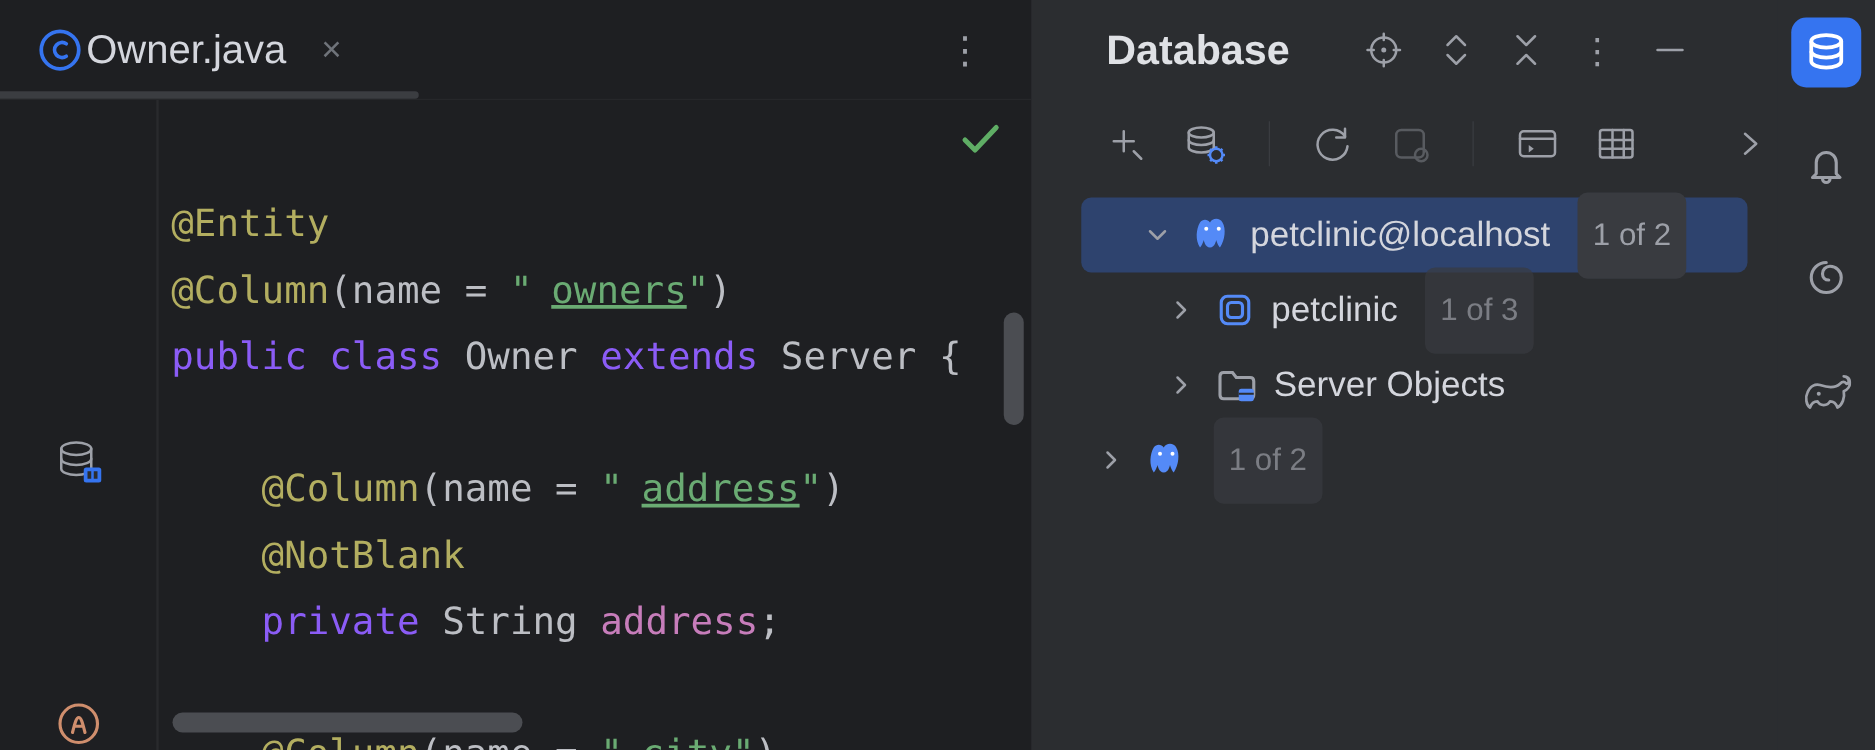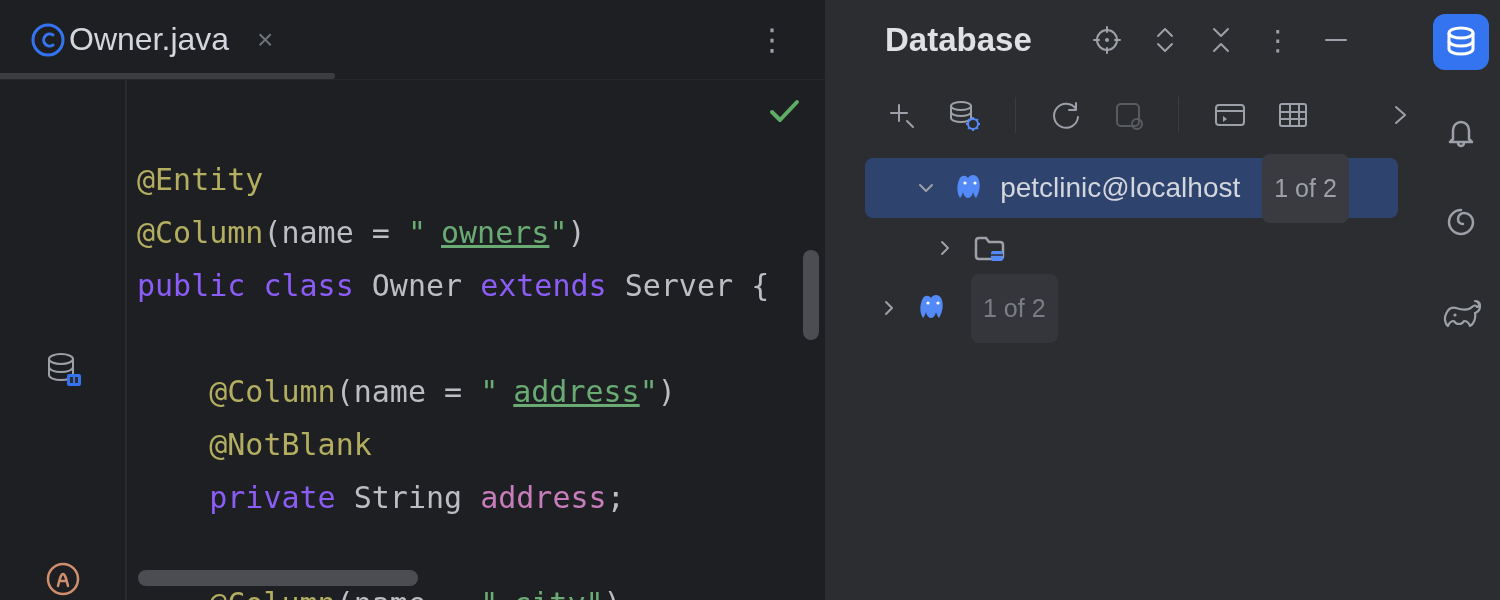--- a/index.html
+++ b/index.html
@@ -288,33 +288,48 @@
         </span>
         <svg width="32" height="32" viewBox="0 0 32 32">
           <path d="M6 6c2-3 6-3 8 0 2-4 8-4 10 0 3 5 2 14-2 20-2-2-3-6-3-6s-1 6-5 6-5-6-5-6-1 4-3 6C2 20 3 11 6 6z" fill="#548af7"></path>
           <circle cx="11" cy="11" r="1.6" fill="#fff"></circle>
             <circle cx="21" cy="11" r="1.6" fill="#fff"></circle>
         </svg>
         <span>petclinic@localhost</span>
         <span class="badge">1 of 2</span>
       </div>
 
-
       <div class="tree-row">
         <span class="indent" style="width:42px"></span>
         <span class="chev">
           <svg width="22" height="22" viewBox="0 0 22 22">
               <path d="M8 5l6 6-6 6" class="stroke"></path>
             </svg>
         </span>
+        <svg width="30" height="30" viewBox="0 0 30 30">
+          <rect x="4" y="4" width="22" height="22" rx="5" fill="none" stroke="#548af7" stroke-width="2.5"></rect>
+          <rect x="9" y="9" width="12" height="12" rx="3" fill="none" stroke="#548af7" stroke-width="2.5"></rect>
+        </svg>
+        <span>petclinic</span>
+        <span class="badge light">1 of 3</span>
+      </div>
+
+      <div class="tree-row">
+        <span class="indent" style="width:42px"></span>
+        <span class="chev">
+          <svg width="22" height="22" viewBox="0 0 22 22">
+              <path d="M8 5l6 6-6 6" class="stroke"></path>
+            </svg>
+        </span>
         <svg width="32" height="30" viewBox="0 0 32 30">
           <path d="M3 8c0-2 1-3 3-3h7l3 4h11c2 0 3 1 3 3v11c0 2-1 3-3 3H6c-2 0-3-1-3-3V8z" fill="none" stroke="#9da0a8" stroke-width="2.5"></path>
           <rect x="18" y="18" width="12" height="10" rx="2" fill="#548af7"></rect>
           <path d="M18 22h12" stroke="#2b2d30" stroke-width="1.5"></path>
         </svg>
+        <span>Server Objects</span>
       </div>
 
       <div class="tree-row">
         <span class="chev">
           <svg width="22" height="22" viewBox="0 0 22 22">
               <path d="M8 5l6 6-6 6" class="stroke"></path>
             </svg>
         </span>
         <svg width="32" height="32" viewBox="0 0 32 32">
           <path d="M6 6c2-3 6-3 8 0 2-4 8-4 10 0 3 5 2 14-2 20-2-2-3-6-3-6s-1 6-5 6-5-6-5-6-1 4-3 6C2 20 3 11 6 6z" fill="#548af7"></path>

